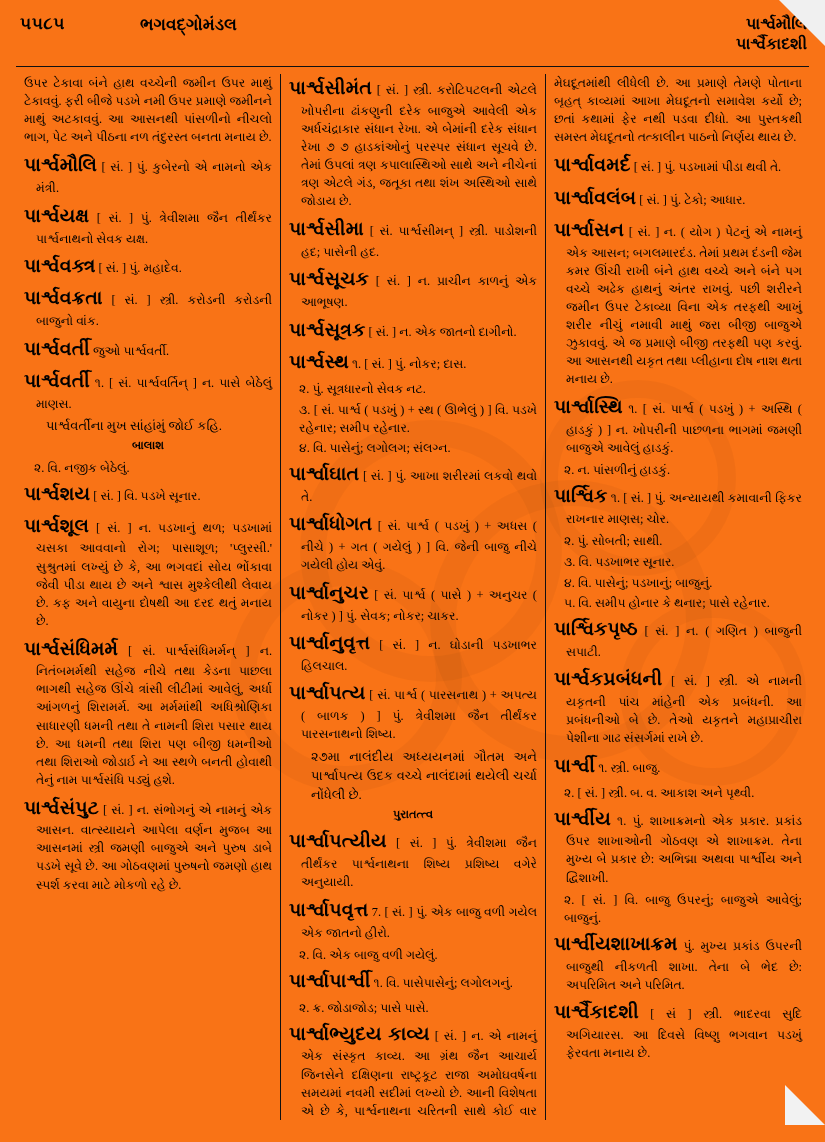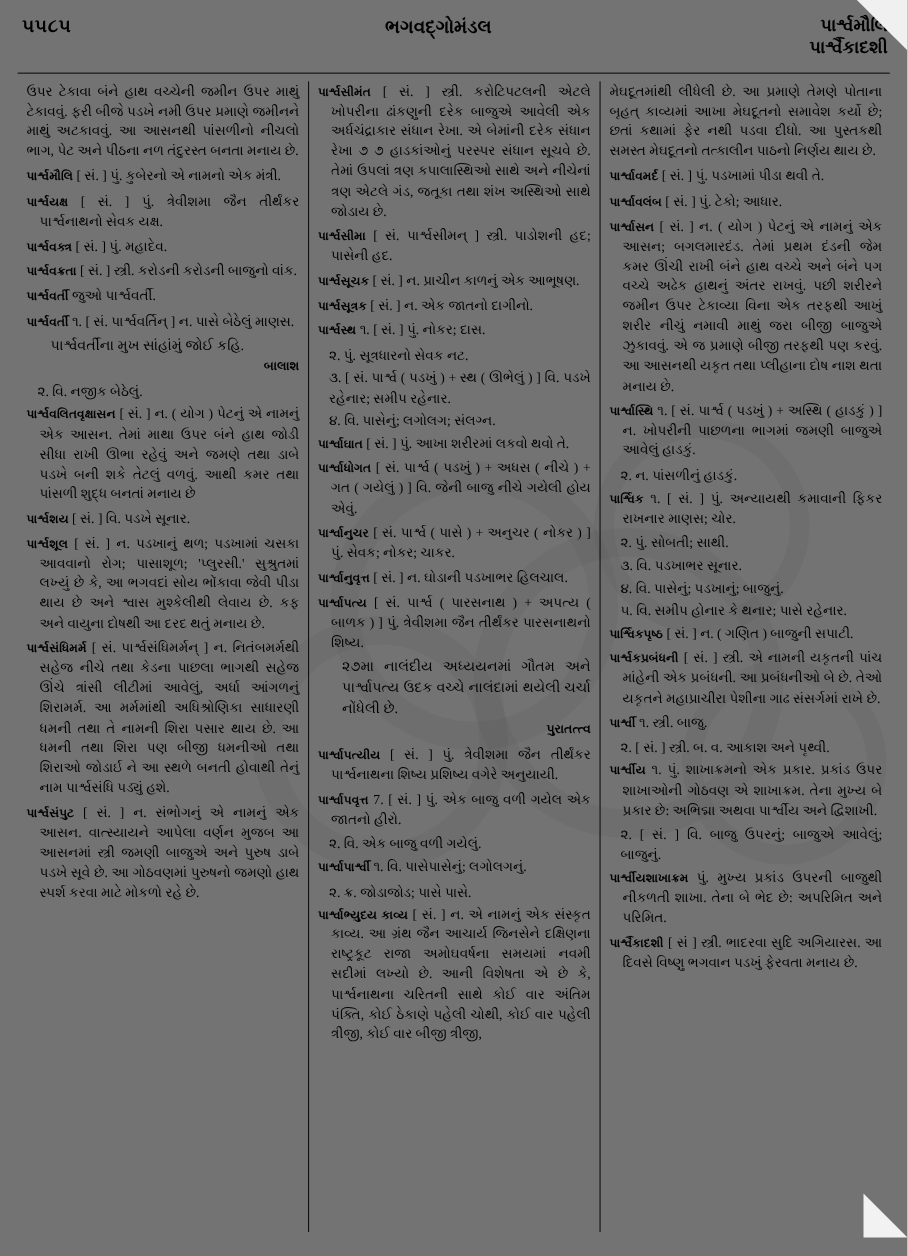--- a/index.html
+++ b/index.html
@@ -9,21 +9,21 @@
     background: #ffffff;
   }
   body {
     font-family: "Liberation Serif", "DejaVu Serif", serif;
     color: #000;
   }
   #page {
     position: relative;
     width: 825px;
     height: 1142px;
-    background: #737373;
+    background: #f97316;
     overflow: hidden;
     box-sizing: border-box;
   }
   
   .watermark {
     position: absolute;
     border-radius: 50%;
     border: 26px solid rgba(0,0,0,0.035);
     pointer-events: none;
     z-index: 0;
@@ -67,21 +67,21 @@
     font-family: "Liberation Sans", sans-serif;
     font-weight: bold;
     font-size: 17px;
     letter-spacing: 0.5px;
     flex: 0 0 120px;
   }
   .book-title {
     font-family: "Liberation Sans", sans-serif;
     font-weight: bold;
     font-size: 17px;
-    text-align: center;
+    text-align: left;
     flex: 1 1 auto;
     padding-top: 1px;
   }
   .running-heads {
     flex: 0 0 150px;
     text-align: right;
     font-family: "Liberation Sans", sans-serif;
     font-weight: bold;
     font-size: 16px;
     line-height: 1.25;
@@ -112,41 +112,41 @@
     font-size: 12.4px;
     line-height: 1.46;
     overflow: hidden;
   }
   .col.c1 { border-right: 1.4px solid #111; }
   .col.c2 { border-right: 1.4px solid #111; }
 
   .entry { margin: 0 0 4.5px 0; text-align: justify; }
   .entry .hw {
     font-weight: bold;
-    font-size: 11px;
+    font-size: 19px;
     letter-spacing: 0.1px;
   }
   .entry .body { font-size: 12.4px; }
   .para {
     text-align: justify;
     margin: 0 0 5px 0;
   }
   .sense {
     padding-left: 10px;
     text-align: justify;
     margin: 0 0 2.5px 0;
   }
   .quote {
     padding-left: 22px;
     text-align: justify;
     margin: 2px 0 1px 0;
     font-size: 13px;
   }
   .attrib {
-    text-align: right;
+    text-align: center;
     font-weight: bold;
     font-size: 11.4px;
     margin: 0 0 5px 0;
   }
   .hang { padding-left: 12px; text-indent: -12px; }
 </style>
 </head>
 <body>
 
 <div id="page">
@@ -177,21 +177,20 @@
         <div class="para">ઉપર ટેકાવા બંને હાથ વચ્ચેની જમીન ઉપર માથું ટેકાવવું. ફરી બીજે પડખે નમી ઉપર પ્રમાણે જમીનને માથું અટકાવવું. આ આસનથી પાંસળીનો નીચલો ભાગ, પેટ અને પીઠના નળ તંદુરસ્ત બનતા મનાય છે.</div>
         <div class="entry hang"><span class="hw">પાર્શ્વમૌલિ</span><span class="body"> [ સં. ] પું. કુબેરનો એ નામનો એક મંત્રી.</span></div>
         <div class="entry hang"><span class="hw">પાર્શ્વયક્ષ</span><span class="body"> [ સં. ] પું. ત્રેવીશમા જૈન તીર્થંકર પાર્શ્વનાથનો સેવક યક્ષ.</span></div>
         <div class="entry hang"><span class="hw">પાર્શ્વવક્ત્ર</span><span class="body"> [ સં. ] પું. મહાદેવ.</span></div>
         <div class="entry hang"><span class="hw">પાર્શ્વવક્રતા</span><span class="body"> [ સં. ] સ્ત્રી. કરોડની કરોડની બાજુનો વાંક.</span></div>
         <div class="entry hang"><span class="hw">પાર્શ્વવર્તી</span><span class="body"> જુઓ પાર્શ્વવર્તી.</span></div>
         <div class="entry hang"><span class="hw">પાર્શ્વવર્તી</span><span class="body"> ૧. [ સં. પાર્શ્વવર્તિન્ ] ન. પાસે બેઠેલું માણસ.</span></div>
         <div class="quote">પાર્શ્વવર્તીના મુખ સાંહાંમું જોઈ કહિ.</div>
         <div class="attrib">બાલાશ</div>
         <div class="sense">૨. વિ. નજીક બેઠેલું.</div>
-        <div class="entry hang"><span class="hw">પાર્શ્વવલિતવૃક્ષાસન</span><span class="body"> [ સં. ] ન. ( યોગ ) પેટનું એ નામનું એક આસન. તેમાં માથા ઉપર બંને હાથ જોડી સીધા રાખી ઊભા રહેવું અને જમણે તથા ડાબે પડખે બની શકે તેટલું વળવું. આથી કમર તથા પાંસળી શુદ્ધ બનતાં મનાય છે</span></div>
         <div class="entry hang"><span class="hw">પાર્શ્વશય</span><span class="body"> [ સં. ] વિ. પડખે સૂનાર.</span></div>
         <div class="entry hang"><span class="hw">પાર્શ્વશૂલ</span><span class="body"> [ સં. ] ન. પડખાનું થળ; પડખામાં ચસકા આવવાનો રોગ; પાસાશૂળ; 'પ્લુરસી.' સુશ્રુતમાં લખ્યું છે કે, આ ભગવદાં સોય ભોંકાવા જેવી પીડા થાય છે અને શ્વાસ મુશ્કેલીથી લેવાય છે. કફ અને વાયુના દોષથી આ દરદ થતું મનાય છે.</span></div>
         <div class="entry hang"><span class="hw">પાર્શ્વસંધિમર્મ</span><span class="body"> [ સં. પાર્શ્વસંધિમર્મન્ ] ન. નિતંબમર્મથી સહેજ નીચે તથા કેડના પાછલા ભાગથી સહેજ ઊંચે ત્રાંસી લીટીમાં આવેલું, અર્ધા આંગળનું શિરામર્મ. આ મર્મમાંથી અધિશ્રોણિકા સાધારણી ધમની તથા તે નામની શિરા પસાર થાય છે. આ ધમની તથા શિરા પણ બીજી ધમનીઓ તથા શિરાઓ જોડાર્ઇ ને આ સ્થળે બનતી હોવાથી તેનું નામ પાર્શ્વસંધિ પડ્યું હશે.</span></div>
         <div class="entry hang"><span class="hw">પાર્શ્વસંપુટ</span><span class="body"> [ સં. ] ન. સંભોગનું એ નામનું એક આસન. વાત્સ્યાયને આપેલા વર્ણન મુજબ આ આસનમાં સ્ત્રી જમણી બાજુએ અને પુરુષ ડાબે પડખે સૂવે છે. આ ગોઠવણમાં પુરુષનો જમણો હાથ સ્પર્શ કરવા માટે મોકળો રહે છે.</span></div>
       </div>
     <div class="col c2">
         <div class="entry hang"><span class="hw">પાર્શ્વસીમંત</span><span class="body"> [ સં. ] સ્ત્રી. કરોટિપટલની એટલે ખોપરીના ઢાંકણુની દરેક બાજુએ આવેલી એક અર્ધચંદ્રાકાર સંધાન રેખા. એ બેમાંની દરેક સંધાન રેખા ૭ ૭ હાડકાંઓનું પરસ્પર સંધાન સૂચવે છે. તેમાં ઉપલાં ત્રણ કપાલાસ્થિઓ સાથે અને નીચેનાં ત્રણ એટલે ગંડ, જતૂકા તથા શંખ અસ્થિઓ સાથે જોડાય છે.</span></div>
         <div class="entry hang"><span class="hw">પાર્શ્વસીમા</span><span class="body"> [ સં. પાર્શ્વસીમન્ ] સ્ત્રી. પાડોશની હદ; પાસેની હદ.</span></div>
         <div class="entry hang"><span class="hw">પાર્શ્વસૂચક</span><span class="body"> [ સં. ] ન. પ્રાચીન કાળનું એક આભૂષણ.</span></div>
         <div class="entry hang"><span class="hw">પાર્શ્વસૂત્રક</span><span class="body"> [ સં. ] ન. એક જાતનો દાગીનો.</span></div>

